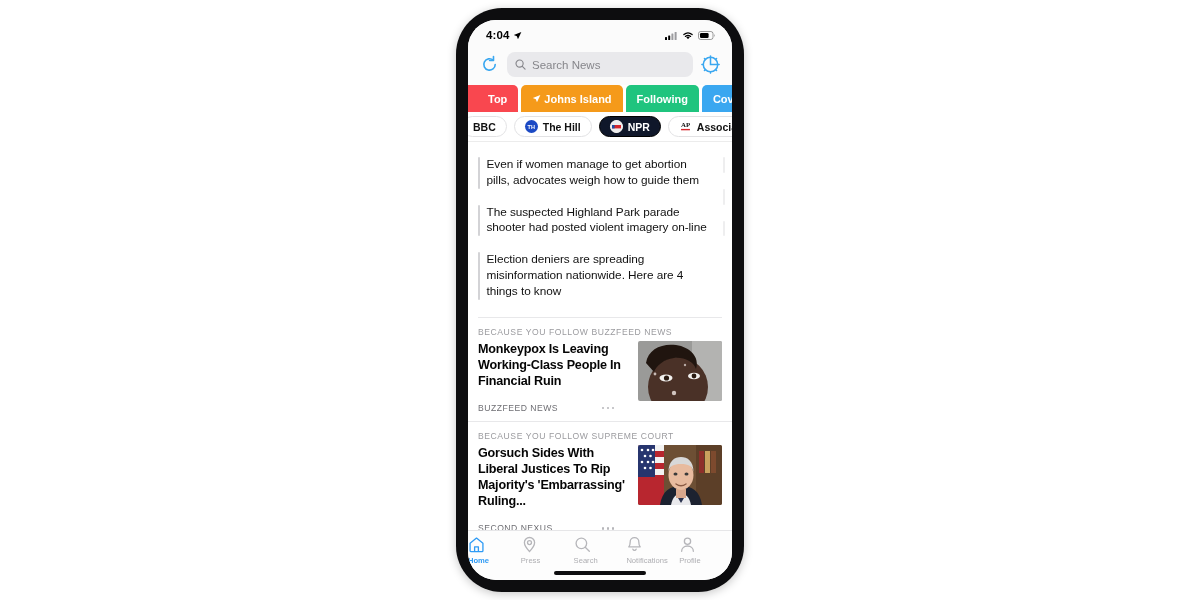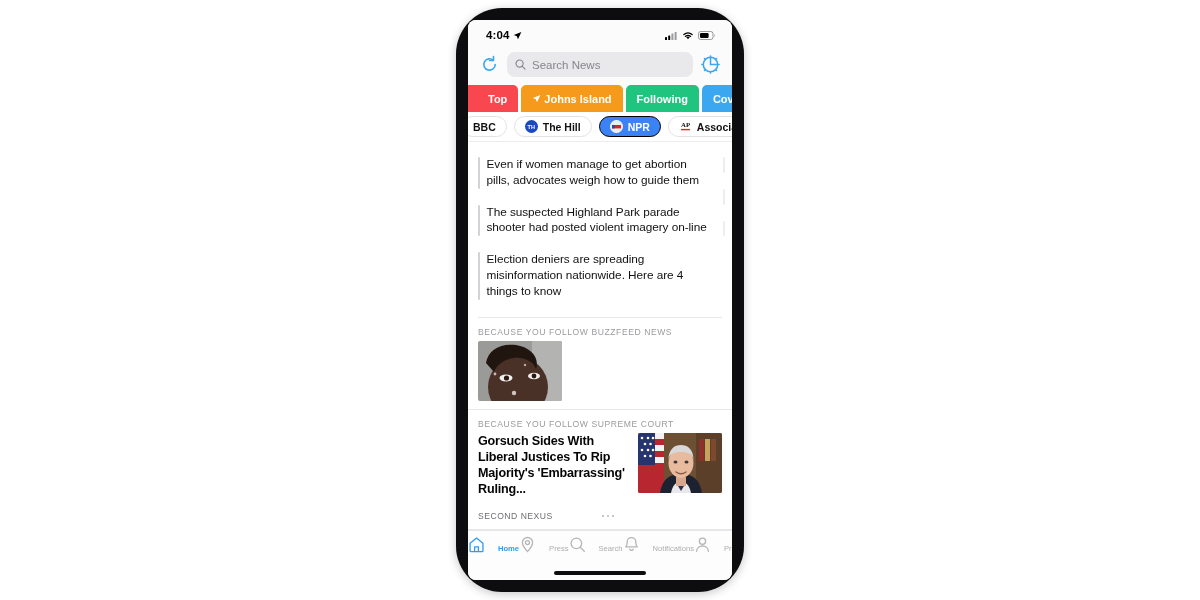--- a/index.html
+++ b/index.html
@@ -16,21 +16,21 @@
     position: absolute; left: 456px; top: 8px;
     width: 288px; height: 584px;
     background: #0d0d0f;
     border-radius: 46px;
     box-shadow: 0 2px 10px rgba(0,0,0,.22);
   }
   .phone-screen {
     position: absolute; left: 468px; top: 20px;
     width: 264px; height: 560px;
     background: #ffffff;
-    border-radius: 8px;
+    border-radius: 28px;
     overflow: hidden;
   }
 
   
   .statusbar {
     height: 26px; display: flex; align-items: center;
     justify-content: space-between;
     padding: 4px 16px 0 18px;
     background: #fbfbfb;
   }
@@ -73,21 +73,21 @@
     height: 30px; padding-left: 8px; overflow: hidden;
     background: #fff; border-bottom: 1px solid #ececec;
   }
   .chip {
     height: 21px; display: flex; align-items: center; gap: 5px;
     padding: 0 10px; border-radius: 11px;
     border: 1px solid #e2e2e4; background: #fff;
     font-size: 10.5px; font-weight: 700; color: #111;
     white-space: nowrap; flex: 0 0 auto; cursor: pointer;
   }
-  .chip.sel { background: #3b82f6; color: #fff; border-color: #000; }
+  .chip.sel { background: #0f172a; color: #fff; border-color: #000; }
   .chip.clipped { margin-left: -14px; }
   .chip-logo { width: 13px; height: 13px; border-radius: 50%; flex: 0 0 auto;
                display:flex; align-items:center; justify-content:center;
                font-size:5.5px; font-weight:700; overflow:hidden; }
 
   
   .feed { height: 396px; overflow: hidden; background: #fff; position: relative; }
 
   .hl-carousel { display: flex; padding: 8px 0 6px 0; }
   .hl-col { flex: 0 0 auto; width: 247px; padding: 0 2px 0 10px; }
@@ -120,22 +120,22 @@
   .dots { display: flex; gap: 2.5px; cursor: pointer; }
   .dots i { width: 2.5px; height: 2.5px; border-radius: 50%; background: #b6b6ba; display: block; }
   .thumb { width: 84px; height: 60px; border-radius: 2px; flex: 0 0 auto; overflow: hidden; }
 
   
   .tabbar {
     position: absolute; left: 0; bottom: 0; width: 264px; height: 50px;
     background: #fdfdfd; border-top: 1px solid #e6e6e8;
     display: flex; align-items: flex-start; padding-top: 5px;
   }
-  .tab { flex: 1 1 0; display: flex; flex-direction: row;
-         align-items: flex-end; gap: 13px; cursor: pointer; }
+  .tab { flex: 1 1 0; display: flex; flex-direction: column;
+         align-items: flex-start; gap: 3px; cursor: pointer; }
   .tab-label { font-size: 7.6px; color: #aeaeb2; font-weight: 500; }
   .tab.active .tab-label { color: #2f9bf5; font-weight: 700; }
   .home-ind { position: absolute; left: 50%; transform: translateX(-50%);
               bottom: 5px; width: 92px; height: 4px; background: #0d0d0f;
               border-radius: 3px; }
 </style>
 </head>
 <body>
 
 <div id="stage">
@@ -281,20 +281,31 @@
             <span class="hl-text">2</span>
           </div>
         </div>
       </div>
 
       <div class="divider"></div>
 
       <div class="card">
         <div class="card-kicker">BECAUSE YOU FOLLOW BUZZFEED NEWS</div>
         <div class="card-body">
+          <div class="card-main">
+            <div class="card-title">Monkeypox Is Leaving Working-Class People In Financial Ruin</div>
+            <div class="card-foot">
+              <span class="card-src">BUZZFEED NEWS</span>
+              <span class="dots">
+                  <i></i>
+                  <i></i>
+                  <i></i>
+                </span>
+            </div>
+          </div>
           <div class="thumb">
             <svg width="84" height="60" viewBox="0 0 84 60">
               <rect width="84" height="60" fill="#9a9a98"></rect>
               <rect x="54" width="30" height="60" fill="#b3b3b1"></rect>
               <ellipse cx="40" cy="46" rx="30" ry="30" fill="#4a3127"></ellipse>
               <path d="M8 22c2-14 16-20 30-18s24 12 20 24c-3-8-12-12-22-11s-18 8-20 14z" fill="#20150f"></path>
               <ellipse cx="28" cy="37" rx="6.5" ry="3.4" fill="#f2f0ee"></ellipse>
               <circle cx="28.5" cy="37" r="2.6" fill="#2a1b12"></circle>
               <ellipse cx="56" cy="35" rx="6" ry="3.2" fill="#f2f0ee"></ellipse>
               <circle cx="56" cy="35" r="2.4" fill="#2a1b12"></circle>

